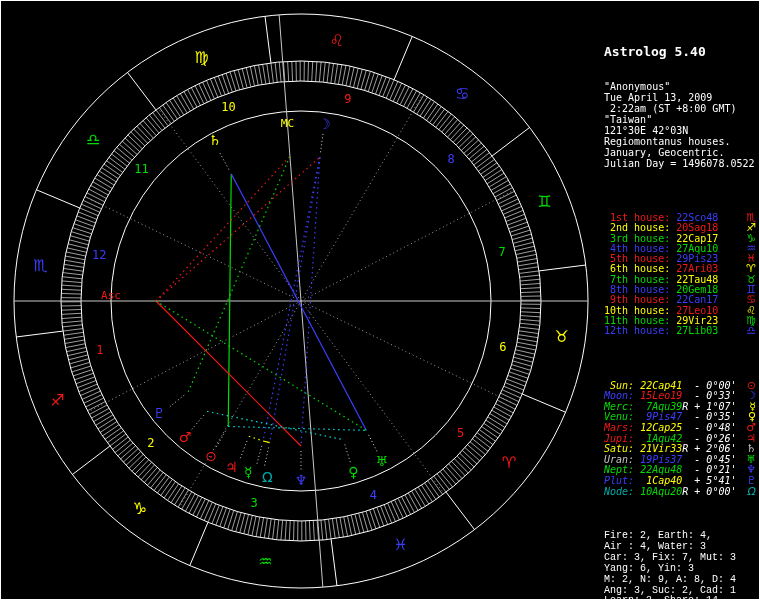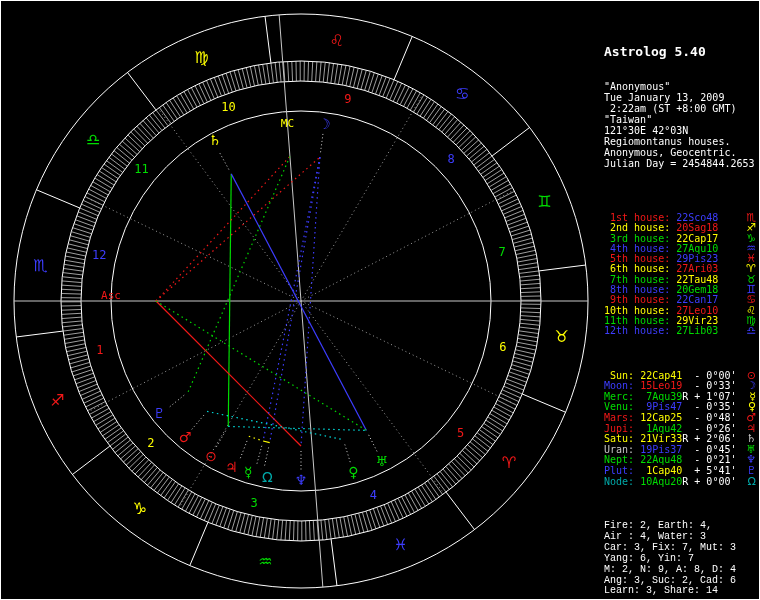--- a/index.html
+++ b/index.html
@@ -4,21 +4,21 @@
 <style>
   html,body{margin:0;padding:0;background:#000;}
   body{width:760px;height:600px;position:relative;overflow:hidden;
        font-family:"DejaVu Sans Mono",monospace;}
   .frame{position:absolute;left:0;top:0;width:758px;height:598px;border:1px solid #fff;}
   #wheel{position:absolute;left:0;top:0;}
   .panel{position:absolute;left:603px;top:21px;width:152px;color:#fff;
          font-size:10px;line-height:11px;white-space:pre;}
   .title{font-size:13px;font-weight:bold;line-height:15px;letter-spacing:0;}
   .hblock{margin-top:22px;}
-  .pblock{margin-top:12px;}
+  .pblock{margin-top:22px;font-style:italic;}
   .sblock{margin-top:12px;font-family:Liberation Mono, monospace;}
   .row{display:flex;height:10.3px;line-height:10.3px;align-items:baseline;}
   .prow{display:flex;height:10.6px;line-height:10.6px;align-items:baseline;}
   .g{margin-left:auto;font-family:"DejaVu Sans",sans-serif;font-size:11px;}
   .stat{height:10.9px;line-height:10.9px;}
   .c-red{color:#f21818;} .c-yellow{color:#ffff00;} .c-green{color:#00dd00;}
   .c-blue{color:#3d3dff;text-align:center;} .c-gray{color:#c8c8c8;} .c-white{color:#ffffff;}
   .c-teal{color:#00a8a8;}
 </style>
 </head>
@@ -487,18 +487,18 @@
         <text x="266.35796832340804" y="475.77927047537776" fill="#00a8a8" font-size="14" text-anchor="middle" dominant-baseline="central" font-family="DejaVu Sans, sans-serif">Ω</text>
       </g>
       <g>
         <text x="110" y="294" fill="#f21818" font-size="11" text-anchor="middle" dominant-baseline="central" font-family="DejaVu Sans Mono, monospace">Asc</text>
         <text x="286.4462337393474" y="122.51677425696928" fill="#ffff00" font-size="11" text-anchor="middle" dominant-baseline="central" font-family="DejaVu Sans Mono, monospace">MC</text>
       </g>
     </svg>
 
   <div class="panel">
     <div class="title c-white">Astrolog 5.40</div>
-    <div><div class="c-white">"Anonymous"</div><div class="c-white">Tue January 13, 2009</div><div class="c-white"> 2:22am (ST +8:00 GMT)</div><div class="c-white">"Taiwan"</div><div class="c-white">121°30E 42°03N</div><div class="c-white">Regiomontanus houses.</div><div class="c-white">Anonymous, Geocentric.</div><div class="c-white">Julian Day = 2454844.2653</div></div>
+    <div><div class="c-white">"Anonymous"</div><div class="c-white">Tue April 13, 2009</div><div class="c-white"> 2:22am (ST +8:00 GMT)</div><div class="c-white">"Taiwan"</div><div class="c-white">121°30E 42°03N</div><div class="c-white">Regiomontanus houses.</div><div class="c-white">January, Geocentric.</div><div class="c-white">Julian Day = 1496078.0522</div></div>
     <div class="hblock"><div class="row"><span class=" c-red"> 1st house: </span><span class=" c-blue">22Sco48</span><span class="g c-red">♏</span></div><div class="row"><span class=" c-yellow"> 2nd house: </span><span class=" c-red">20Sag18</span><span class="g c-yellow">♐</span></div><div class="row"><span class=" c-green"> 3rd house: </span><span class=" c-yellow">22Cap17</span><span class="g c-green">♑</span></div><div class="row"><span class=" c-blue"> 4th house: </span><span class=" c-green">27Aqu10</span><span class="g c-blue">♒</span></div><div class="row"><span class=" c-red"> 5th house: </span><span class=" c-blue">29Pis23</span><span class="g c-red">♓</span></div><div class="row"><span class=" c-yellow"> 6th house: </span><span class=" c-red">27Ari03</span><span class="g c-yellow">♈</span></div><div class="row"><span class=" c-green"> 7th house: </span><span class=" c-yellow">22Tau48</span><span class="g c-green">♉</span></div><div class="row"><span class=" c-blue"> 8th house: </span><span class=" c-green">20Gem18</span><span class="g c-blue">♊</span></div><div class="row"><span class=" c-red"> 9th house: </span><span class=" c-blue">22Can17</span><span class="g c-red">♋</span></div><div class="row"><span class=" c-yellow">10th house: </span><span class=" c-red">27Leo10</span><span class="g c-yellow">♌</span></div><div class="row"><span class=" c-green">11th house: </span><span class=" c-yellow">29Vir23</span><span class="g c-green">♍</span></div><div class="row"><span class=" c-blue">12th house: </span><span class=" c-green">27Lib03</span><span class="g c-blue">♎</span></div></div>
     <div class="pblock"><div class="prow"><span class=" c-yellow"> Sun: </span><span class=" c-yellow">22Cap41</span><span class=" c-white"> </span><span class=" c-white"> - 0°00'</span><span class="g c-red">⊙</span></div><div class="prow"><span class=" c-blue">Moon: </span><span class=" c-red">15Leo19</span><span class=" c-white"> </span><span class=" c-white"> - 0°33'</span><span class="g c-blue">☽</span></div><div class="prow"><span class=" c-green">Merc: </span><span class=" c-green"> 7Aqu39</span><span class=" c-white">R</span><span class=" c-white"> + 1°07'</span><span class="g c-yellow">☿</span></div><div class="prow"><span class=" c-green">Venu: </span><span class=" c-blue"> 9Pis47</span><span class=" c-white"> </span><span class=" c-white"> - 0°35'</span><span class="g c-yellow">♀</span></div><div class="prow"><span class=" c-red">Mars: </span><span class=" c-yellow">12Cap25</span><span class=" c-white"> </span><span class=" c-white"> - 0°48'</span><span class="g c-red">♂</span></div><div class="prow"><span class=" c-red">Jupi: </span><span class=" c-green"> 1Aqu42</span><span class=" c-white"> </span><span class=" c-white"> - 0°26'</span><span class="g c-red">♃</span></div><div class="prow"><span class=" c-yellow">Satu: </span><span class=" c-yellow">21Vir33</span><span class=" c-white">R</span><span class=" c-white"> + 2°06'</span><span class="g c-gray">♄</span></div><div class="prow"><span class=" c-gray">Uran: </span><span class=" c-blue">19Pis37</span><span class=" c-white"> </span><span class=" c-white"> - 0°45'</span><span class="g c-green">♅</span></div><div class="prow"><span class=" c-green">Nept: </span><span class=" c-green">22Aqu48</span><span class=" c-white"> </span><span class=" c-white"> - 0°21'</span><span class="g c-blue">♆</span></div><div class="prow"><span class=" c-blue">Plut: </span><span class=" c-yellow"> 1Cap40</span><span class=" c-white"> </span><span class=" c-white"> + 5°41'</span><span class="g c-blue">♇</span></div><div class="prow"><span class=" c-teal">Node: </span><span class=" c-green">10Aqu20</span><span class=" c-white">R</span><span class=" c-white"> + 0°00'</span><span class="g c-teal">Ω</span></div></div>
-    <div class="sblock"><div class="stat c-white">Fire: 2, Earth: 4,</div><div class="stat c-white">Air : 4, Water: 3</div><div class="stat c-white">Car: 3, Fix: 7, Mut: 3</div><div class="stat c-white">Yang: 6, Yin: 7</div><div class="stat c-white">M: 2, N: 9, A: 8, D: 4</div><div class="stat c-white">Ang: 3, Suc: 2, Cad: 6</div><div class="stat c-white">Learn: 3, Share: 14</div></div>
+    <div class="sblock"><div class="stat c-white">Fire: 2, Earth: 4,</div><div class="stat c-white">Air : 4, Water: 3</div><div class="stat c-white">Car: 3, Fix: 7, Mut: 3</div><div class="stat c-white">Yang: 6, Yin: 3</div><div class="stat c-white">M: 2, N: 9, A: 8, D: 4</div><div class="stat c-white">Ang: 3, Suc: 2, Cad: 1</div><div class="stat c-white">Learn: 3, Share: 14</div></div>
   </div>
 </div>
 
 </body></html>

